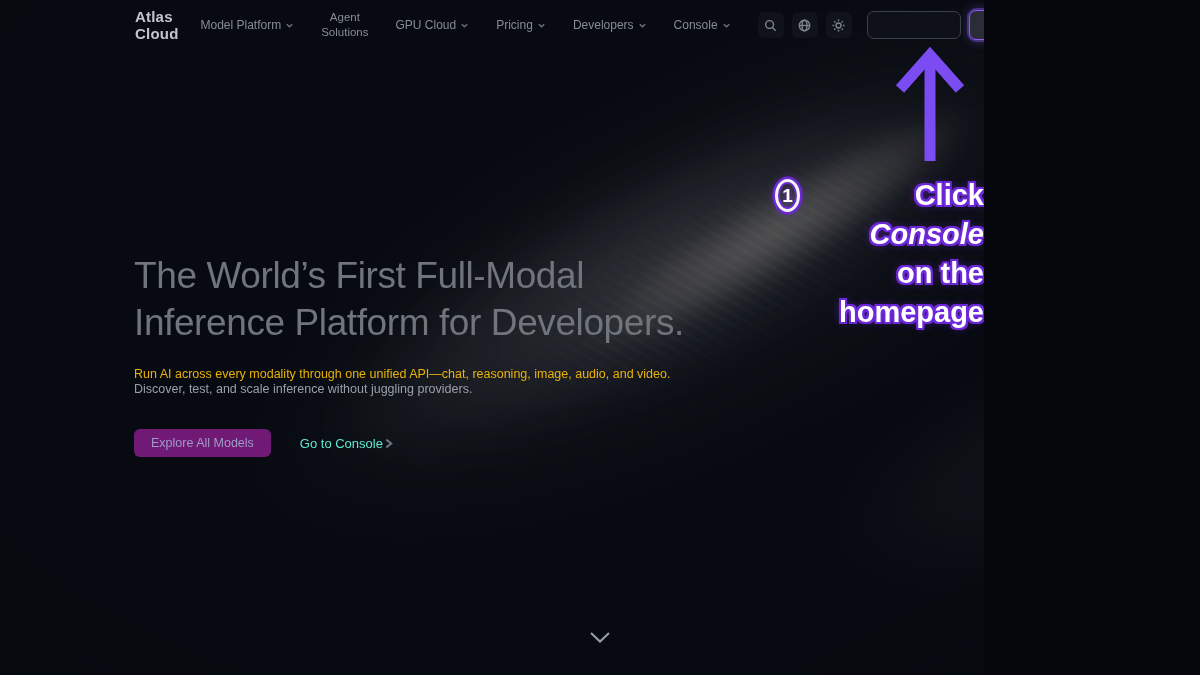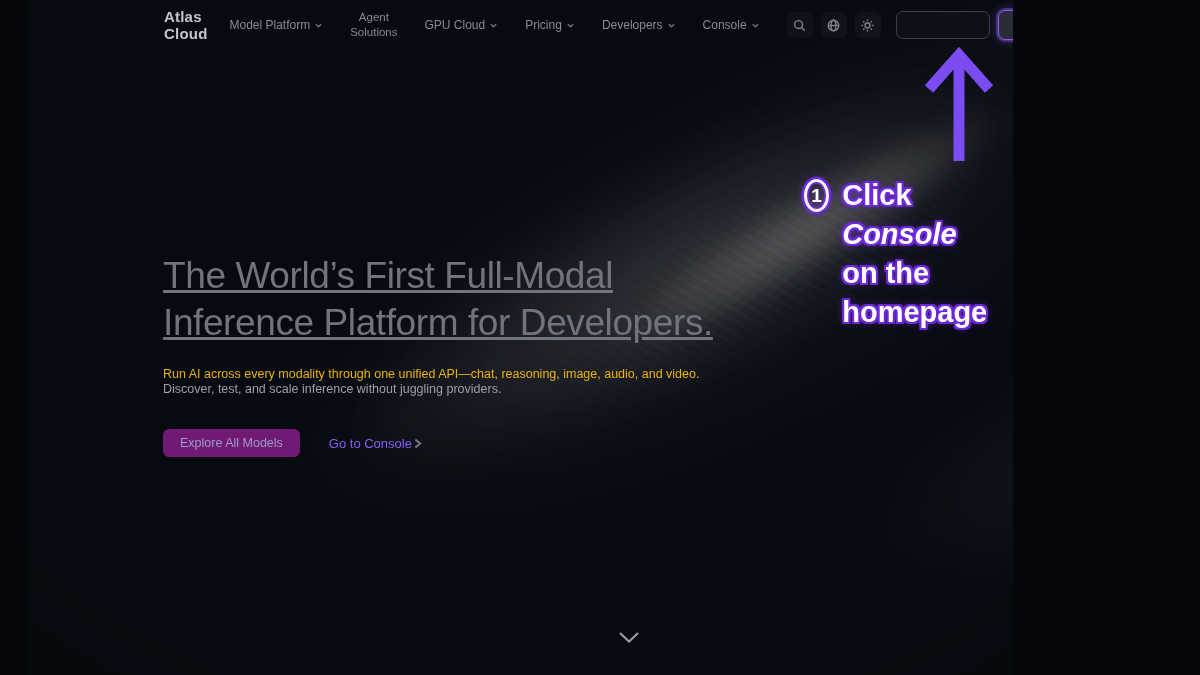--- a/index.html
+++ b/index.html
@@ -3,21 +3,21 @@
 <meta charset="utf-8">
 <style>
   * { margin:0; padding:0; box-sizing:border-box; }
   html,body { width:1200px; height:675px; }
   body {
     font-family:"Liberation Sans", sans-serif;
     background:#05070c;
     overflow:hidden;
     position:relative;
   }
-  .page { position:absolute; inset:0; width:984px; height:675px; background:#070a10; overflow:hidden;margin-left:29px; }
+  .page { position:absolute; inset:0; width:984px; height:675px; background:#070a10; overflow:hidden; }
 
   
   .galaxy { position:absolute; inset:0; overflow:hidden; }
   .g-outer {
     position:absolute; left:-60px; top:-20px; width:1420px; height:760px;
     background:radial-gradient(ellipse 48% 30% at 58% 42%, rgba(125,130,145,0.10), rgba(90,95,110,0.05) 55%, transparent 78%);
     transform:rotate(-26deg); filter:blur(28px);
   }
   .g-band {
     position:absolute; left:140px; top:40px; width:980px; height:540px;
@@ -73,34 +73,34 @@
   .console-btn {
     height:30px; padding:0 14px; border-radius:7px;
     background:#2a2d36; border:1.5px solid #8a5cf5;
     box-shadow:0 0 0 2px rgba(138,92,245,0.35), 0 0 12px rgba(138,92,245,0.45);
     color:#eceef2; font-size:12px; font-family:"Liberation Sans",sans-serif;
     display:flex; align-items:center; justify-content:center; cursor:pointer;
   }
 
   
   .hero { position:absolute; left:134px; top:252px; z-index:4; }
-  .hero-title { font-size:37px; line-height:47px; font-weight:500; color:#6f747d; letter-spacing:-0.4px;text-decoration:underline; }
+  .hero-title { font-size:37px; line-height:47px; font-weight:500; color:#6f747d; letter-spacing:-0.4px; }
   .hero-sub { margin-top:21px; font-size:12.5px; line-height:15px; }
   .hero-sub .sub1 { color:#eab308; }
   .hero-sub .sub2 { color:#99a0a9; }
   .hero-ctas { margin-top:32px; display:flex; align-items:center; }
   .btn-primary {
     height:28px; padding:0 17px; border:none; border-radius:6px;
     background:#701a75; color:#9d9cc8; font-size:12.5px;
     font-family:"Liberation Sans",sans-serif; cursor:pointer;
     display:flex; align-items:center;
   }
   .link-secondary {
     margin-left:29px; display:flex; align-items:center; 
-    color:#8b5cf6; font-size:13px; cursor:pointer;justify-content:flex-end;
+    color:#5eead4; font-size:13px; cursor:pointer;justify-content:flex-end;
   }
   .link-secondary svg { width:11px; height:11px; stroke:#6e747e; fill:none; stroke-width:1.8; }
 
   
   .arrow-wrap { position:absolute; left:893px; top:46px; z-index:10; }
   .annotation {
     position:absolute; left:775px; top:176px; z-index:10;
     display:flex; align-items:flex-start; gap:13px;
   }
   .step-badge {
@@ -110,20 +110,21 @@
     display:flex; align-items:center; justify-content:center;
     box-shadow:0 0 0 2.5px #6d28d9, inset 0 0 0 2px #6d28d9, 0 0 8px rgba(109,40,217,0.8);
     text-shadow:0 0 4px #6d28d9;
   }
   .ann-text {
     font-size:29px; line-height:39px; font-weight:800; color:#ffffff;
     text-shadow:
       -2px -2px 0 #6d28d9, 2px -2px 0 #6d28d9, -2px 2px 0 #6d28d9, 2px 2px 0 #6d28d9,
       0 -2px 0 #6d28d9, 0 2px 0 #6d28d9, -2px 0 0 #6d28d9, 2px 0 0 #6d28d9,
       0 0 10px rgba(109,40,217,0.9);
+    text-align: right;
   }
   .ann-text em { font-style:italic; }
 
   
   .scroll-chevron { position:absolute; left:587px; top:630px; cursor:pointer; z-index:4; }
   .scroll-chevron svg { width:26px; height:15px; stroke:#9aa0a8; fill:none; stroke-width:2; }
 </style>
 </head>
 <body>
 

